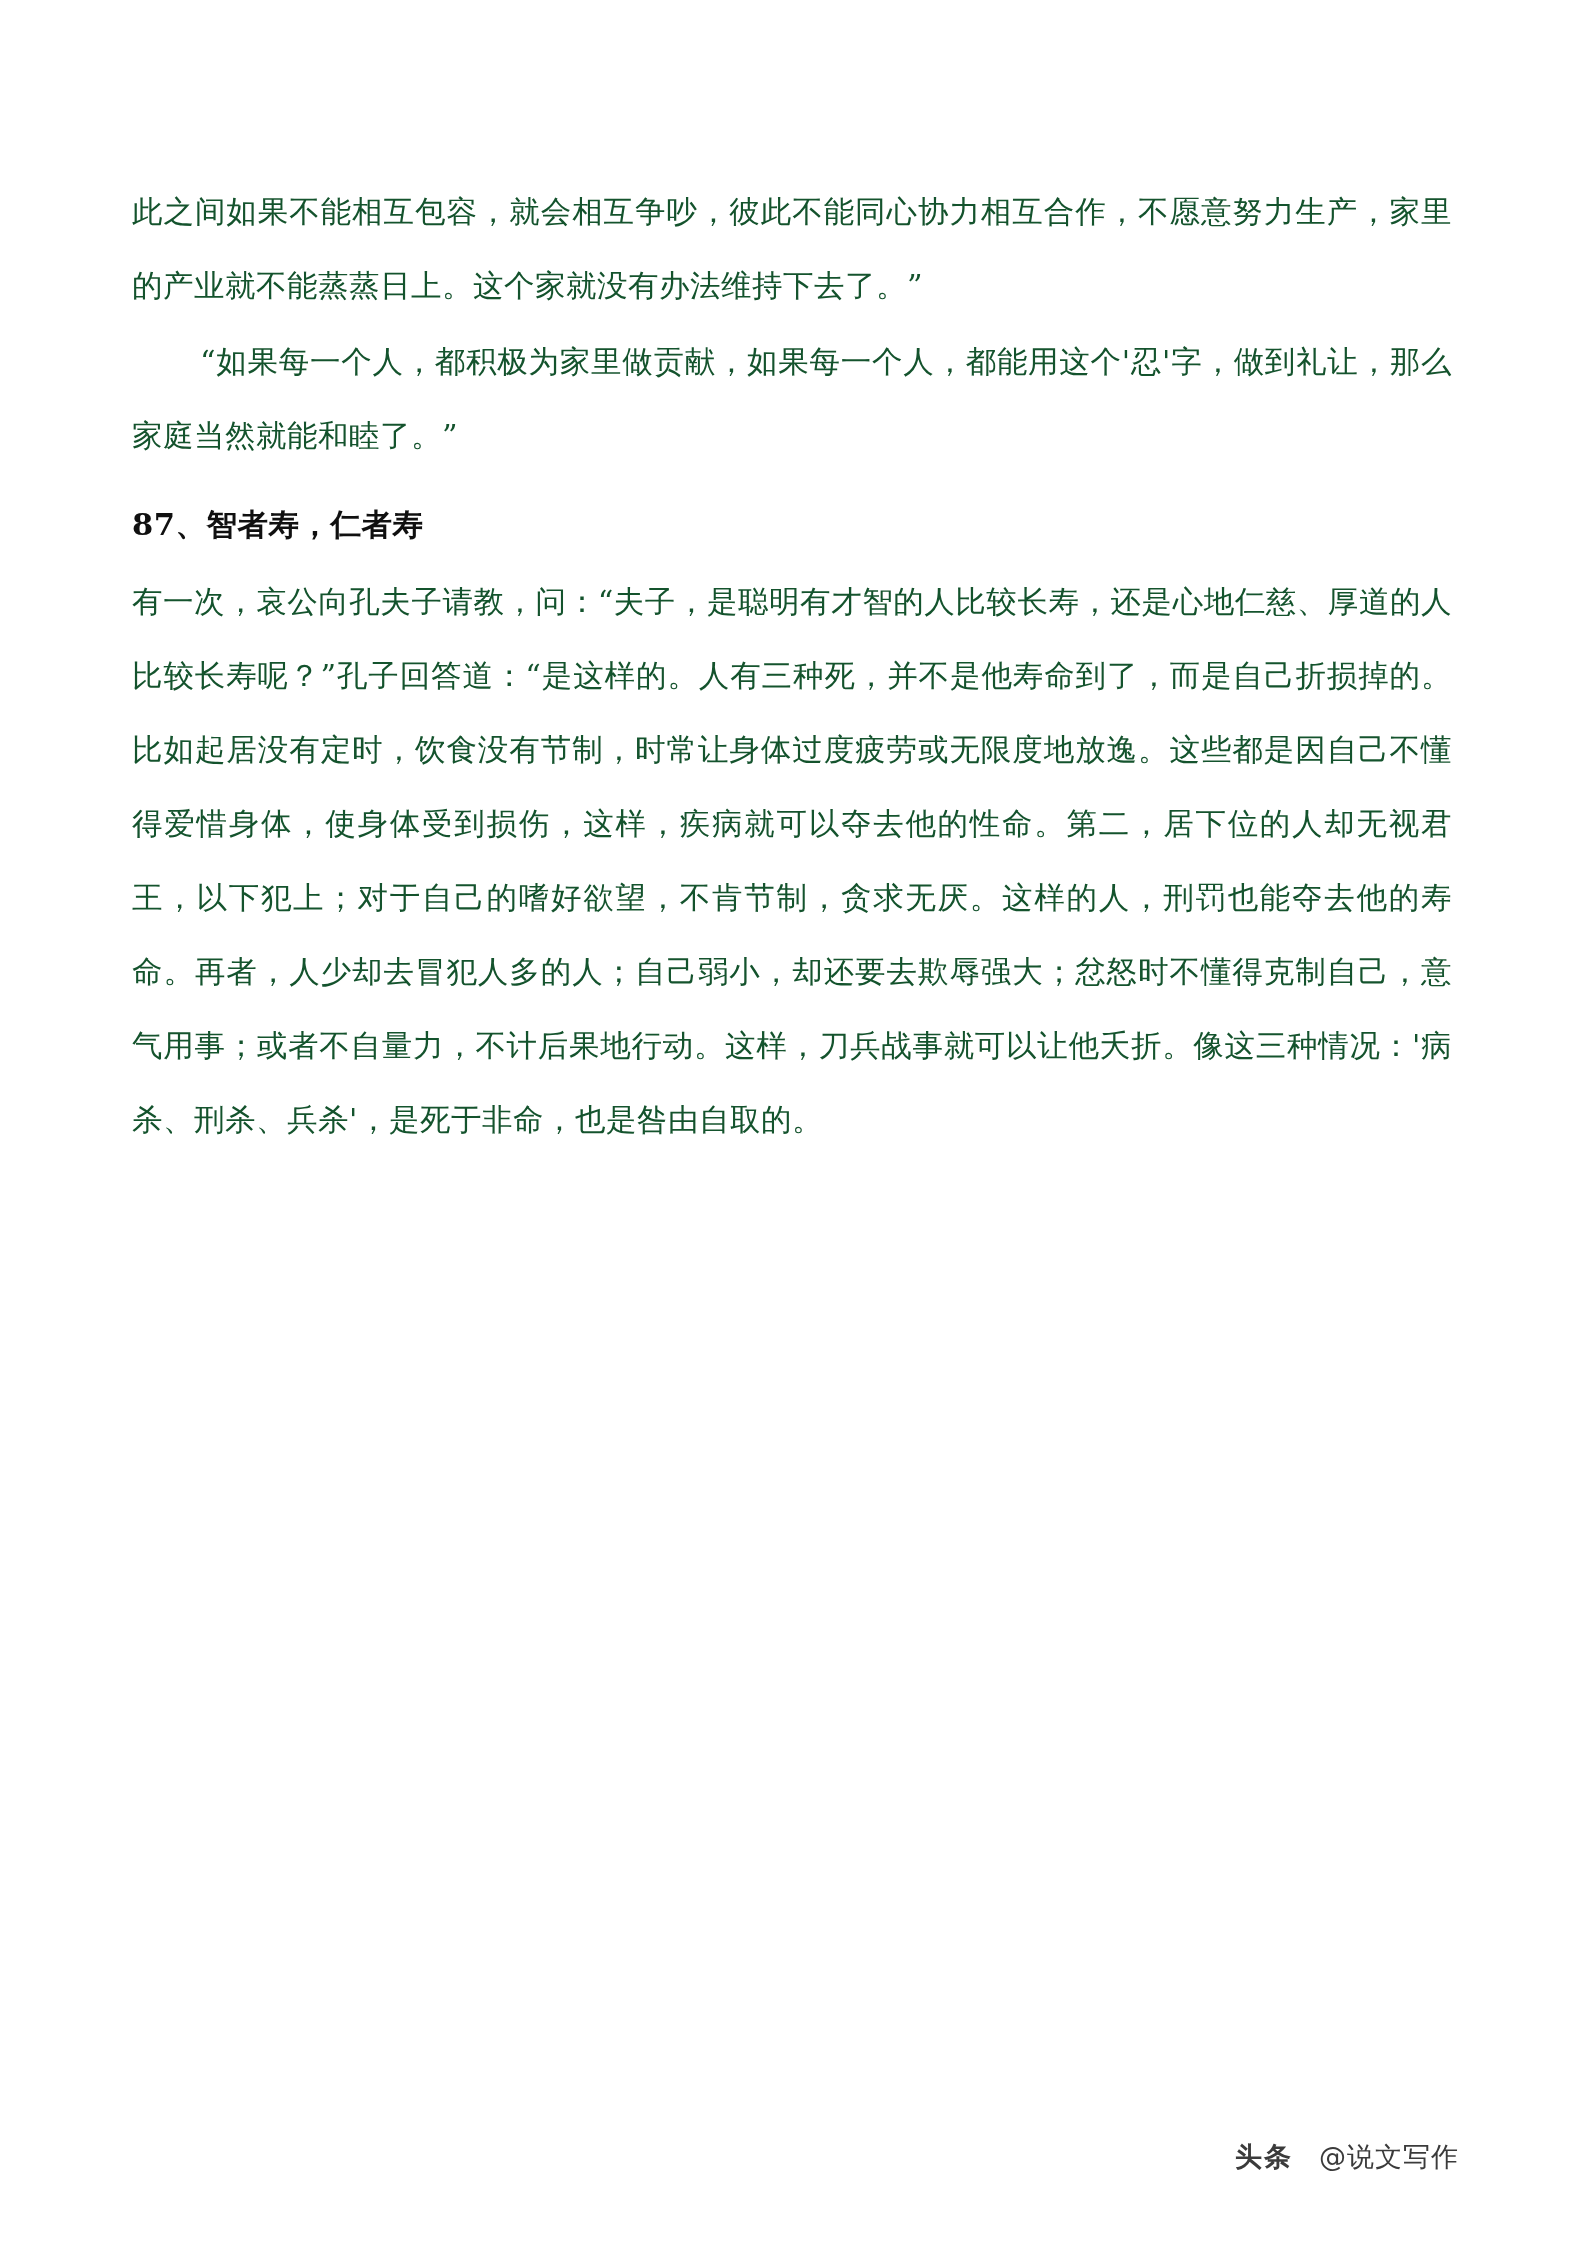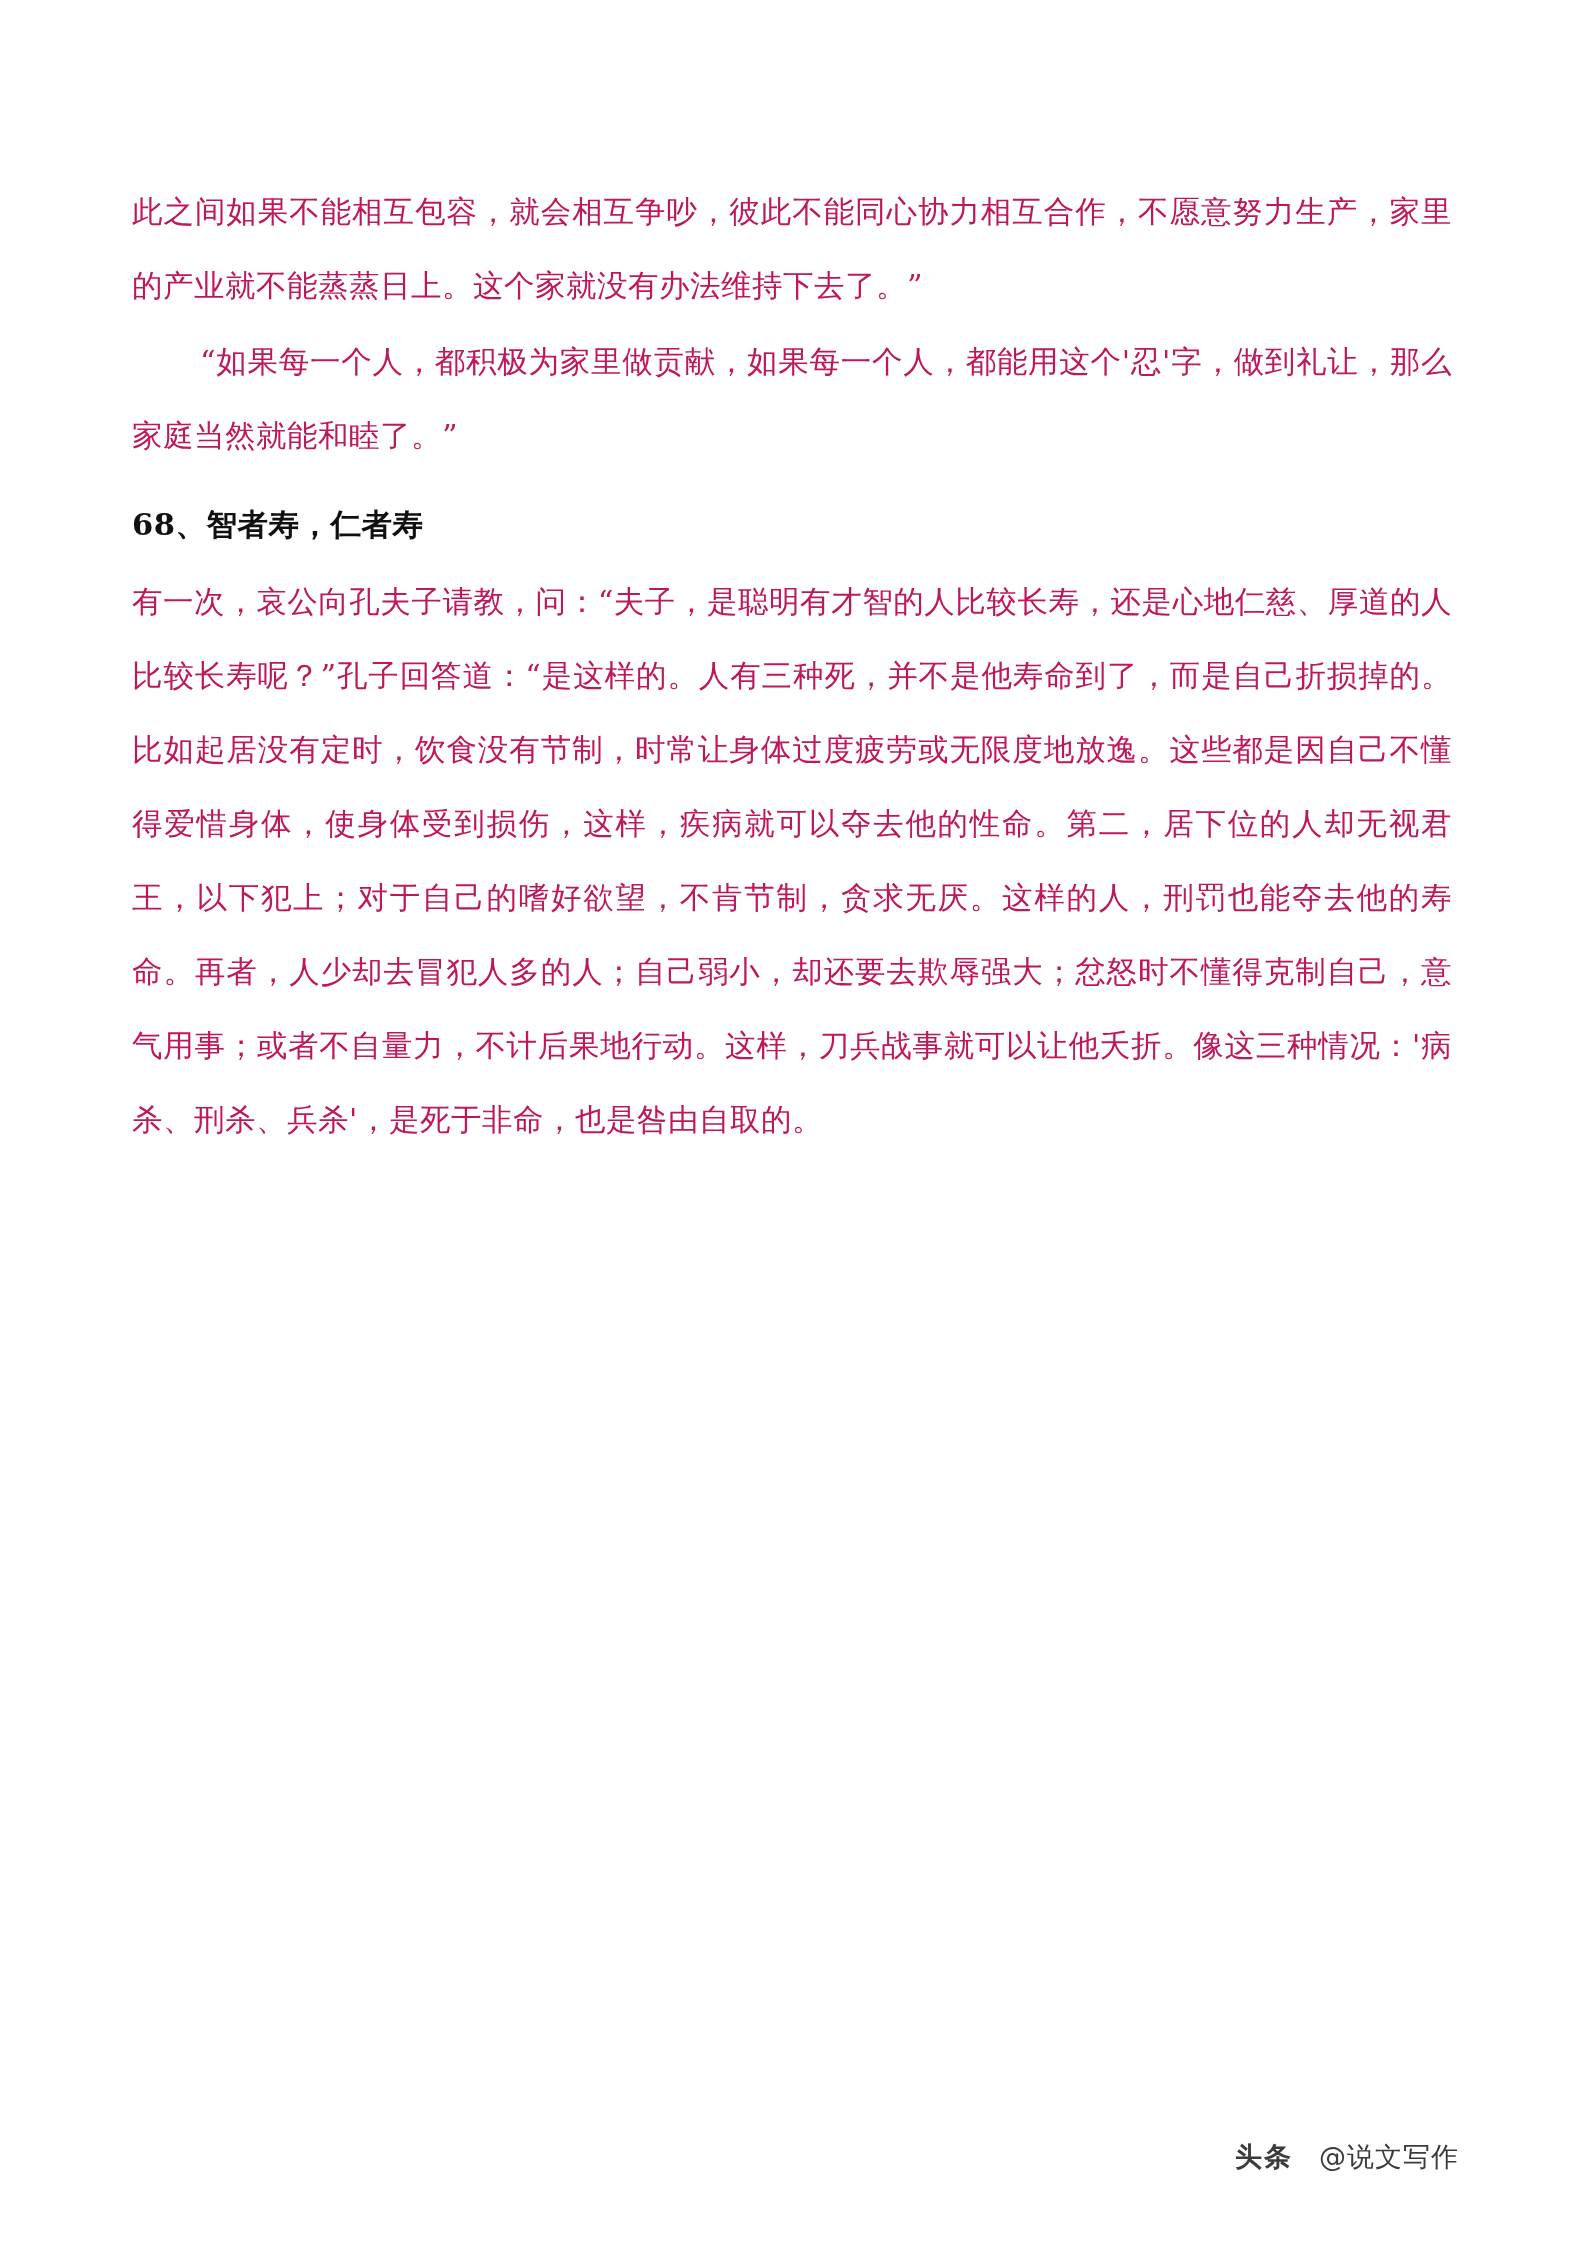--- a/index.html
+++ b/index.html
@@ -30,21 +30,21 @@
     width: 1320px;
   }
   p {
     margin: 0 0 2px 0;
     font-size: 30.5px;
     line-height: 74px;
     letter-spacing: 0.5px;
     text-align: justify;
     text-justify: inter-ideograph;
     word-break: break-all;
-    color: #be185d;
+    color: #14532d;
   }
   p.indent {
     text-indent: 68px;
   }
   h2.heading {
     margin: 14px 0 4px 0;
     font-size: 30.5px;
     line-height: 74px;
     font-weight: bold;
     letter-spacing: 0.5px;
@@ -76,21 +76,21 @@
 
 <div class="page">
   <div class="content">
 
     <p class="indent-none">此之间如果不能相互包容，就会相互争吵，彼此不能同心协力相互合作，不愿意努力生产，家里的产业就不能蒸蒸日上。这个家就没有办法维持下去了。”</p>
 
     <p class="indent">“如果每一个人，都积极为家里做贡献，如果每一个人，都能用这个'忍'字，做到礼让，那么家庭当然就能和睦了。”</p>
 
 
     <h2 class="heading">
-      <span class="num">68</span><span>、</span><span>智者寿，仁者寿</span>
+      <span class="num">87</span><span>、</span><span>智者寿，仁者寿</span>
     </h2>
 
     <p>有一次，哀公向孔夫子请教，问：“夫子，是聪明有才智的人比较长寿，还是心地仁慈、厚道的人比较长寿呢？”孔子回答道：“是这样的。人有三种死，并不是他寿命到了，而是自己折损掉的。比如起居没有定时，饮食没有节制，时常让身体过度疲劳或无限度地放逸。这些都是因自己不懂得爱惜身体，使身体受到损伤，这样，疾病就可以夺去他的性命。第二，居下位的人却无视君王，以下犯上；对于自己的嗜好欲望，不肯节制，贪求无厌。这样的人，刑罚也能夺去他的寿命。再者，人少却去冒犯人多的人；自己弱小，却还要去欺辱强大；忿怒时不懂得克制自己，意气用事；或者不自量力，不计后果地行动。这样，刀兵战事就可以让他夭折。像这三种情况：'病杀、刑杀、兵杀'，是死于非命，也是咎由自取的。</p>
 
 
 
   </div>
 
   <div class="watermark">
     <span class="logo">头条</span>

